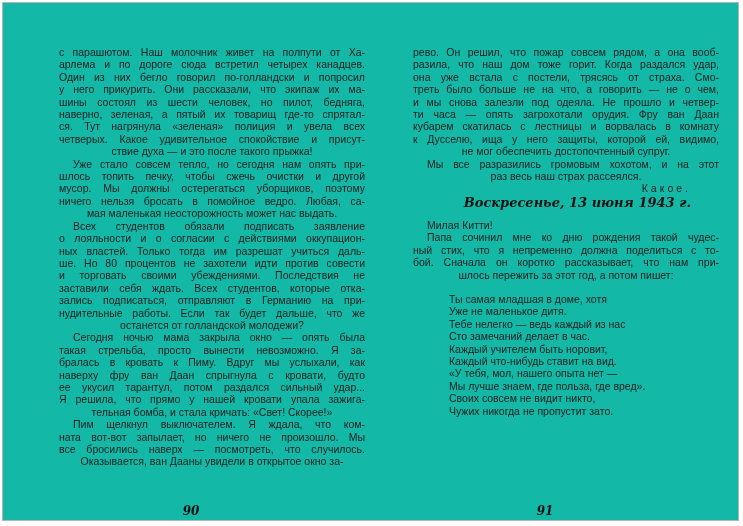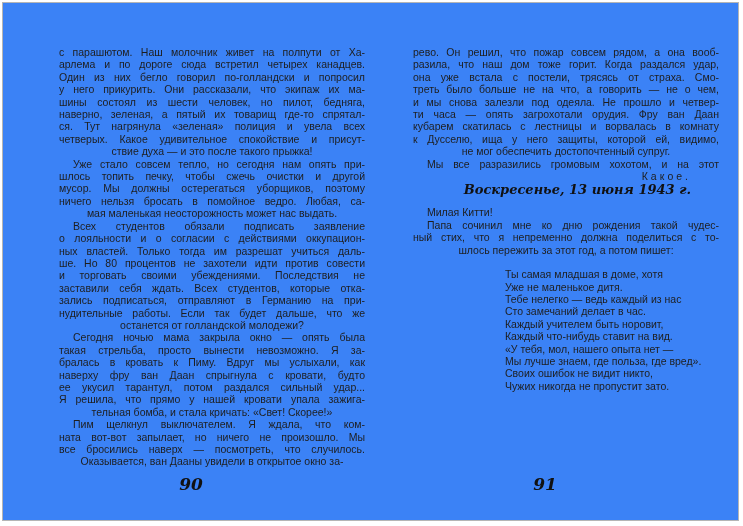--- a/index.html
+++ b/index.html
@@ -10,21 +10,21 @@
     background: #ffffff;
     font-family: "Liberation Sans", sans-serif;
   }
   .frame {
     position: absolute;
     left: 2px;
     top: 2px;
     width: 737px;
     height: 519px;
     border: 1px solid #b5b5b5;
-    background: #3b82f6;
+    background: #14b8a6;
     box-sizing: border-box;
     overflow: hidden;
   }
   .text-col {
     position: absolute;
     top: 43px;
     width: 306px;
     font-size: 10.5px;
     line-height: 12.4px;
     color: #1e1e1e;
@@ -52,31 +52,31 @@
     text-align: right;
     padding-right: 28px;
     font-family: "DejaVu Serif", serif;
     font-style: italic;
     font-weight: bold;
     font-size: 13px;
     line-height: 15px;
     color: #111111;
   }
   .salutation { padding-left: 14px; }
-  .poem { margin-top: 12px; margin-left: 92px; }
+  .poem { margin-top: 12px; margin-left: 36px; }
   .poem-line { text-align: left; }
   .page-num {
     position: absolute;
-    top: 471px;
+    top: 501px;
     width: 40px;
     text-align: center;
     font-family: "DejaVu Serif", serif;
     font-style: italic;
     font-weight: bold;
-    font-size: 17px;
+    font-size: 12px;
     color: #111111;
   }
   .num-left  { left: 168px; }  
   .num-right { left: 522px; }  
 </style>
 </head>
 <body>
 
 <div class="frame">
   <div class="text-col col-left">
@@ -132,37 +132,39 @@
         <div class="jline">она уже встала с постели, трясясь от страха. Смо-</div>
         <div class="jline">треть было больше не на что, а говорить — не о чем,</div>
         <div class="jline">и мы снова залезли под одеяла. Не прошло и четвер-</div>
         <div class="jline">ти часа — опять загрохотали орудия. Фру ван Даан</div>
         <div class="jline">кубарем скатилась с лестницы и ворвалась в комнату</div>
         <div class="jline">к Дусселю, ища у него защиты, которой ей, видимо,</div>
         <div class="jline lastline">не мог обеспечить достопочтенный супруг.</div>
       </div>
       <div class="para">
         <div class="jline firstline">Мы все разразились громовым хохотом, и на этот</div>
+        <div class="jline lastline">раз весь наш страх рассеялся.</div>
       </div>
       <div class="sig">Какое.</div>
       <div class="date-heading">Воскресенье, 13 июня 1943 г.</div>
       <div class="salutation">Милая Китти!</div>
       <div class="para">
         <div class="jline firstline">Папа сочинил мне ко дню рождения такой чудес-</div>
         <div class="jline">ный стих, что я непременно должна поделиться с то-</div>
+        <div class="jline">бой. Сначала он коротко рассказывает, что нам при-</div>
         <div class="jline lastline">шлось пережить за этот год, а потом пишет:</div>
       </div>
       <div class="poem">
         <div class="poem-line">Ты самая младшая в доме, хотя</div>
         <div class="poem-line">Уже не маленькое дитя.</div>
         <div class="poem-line">Тебе нелегко — ведь каждый из нас</div>
         <div class="poem-line">Сто замечаний делает в час.</div>
         <div class="poem-line">Каждый учителем быть норовит,</div>
         <div class="poem-line">Каждый что-нибудь ставит на вид.</div>
         <div class="poem-line">«У тебя, мол, нашего опыта нет —</div>
         <div class="poem-line">Мы лучше знаем, где польза, где вред».</div>
-        <div class="poem-line">Своих ошибок не видит никто,</div>
+        <div class="poem-line">Своих совсем не видит никто,</div>
         <div class="poem-line">Чужих никогда не пропустит зато.</div>
       </div>
     </div>
   <div class="page-num num-left">90</div>
   <div class="page-num num-right">91</div>
 </div>
 
 </body></html>

